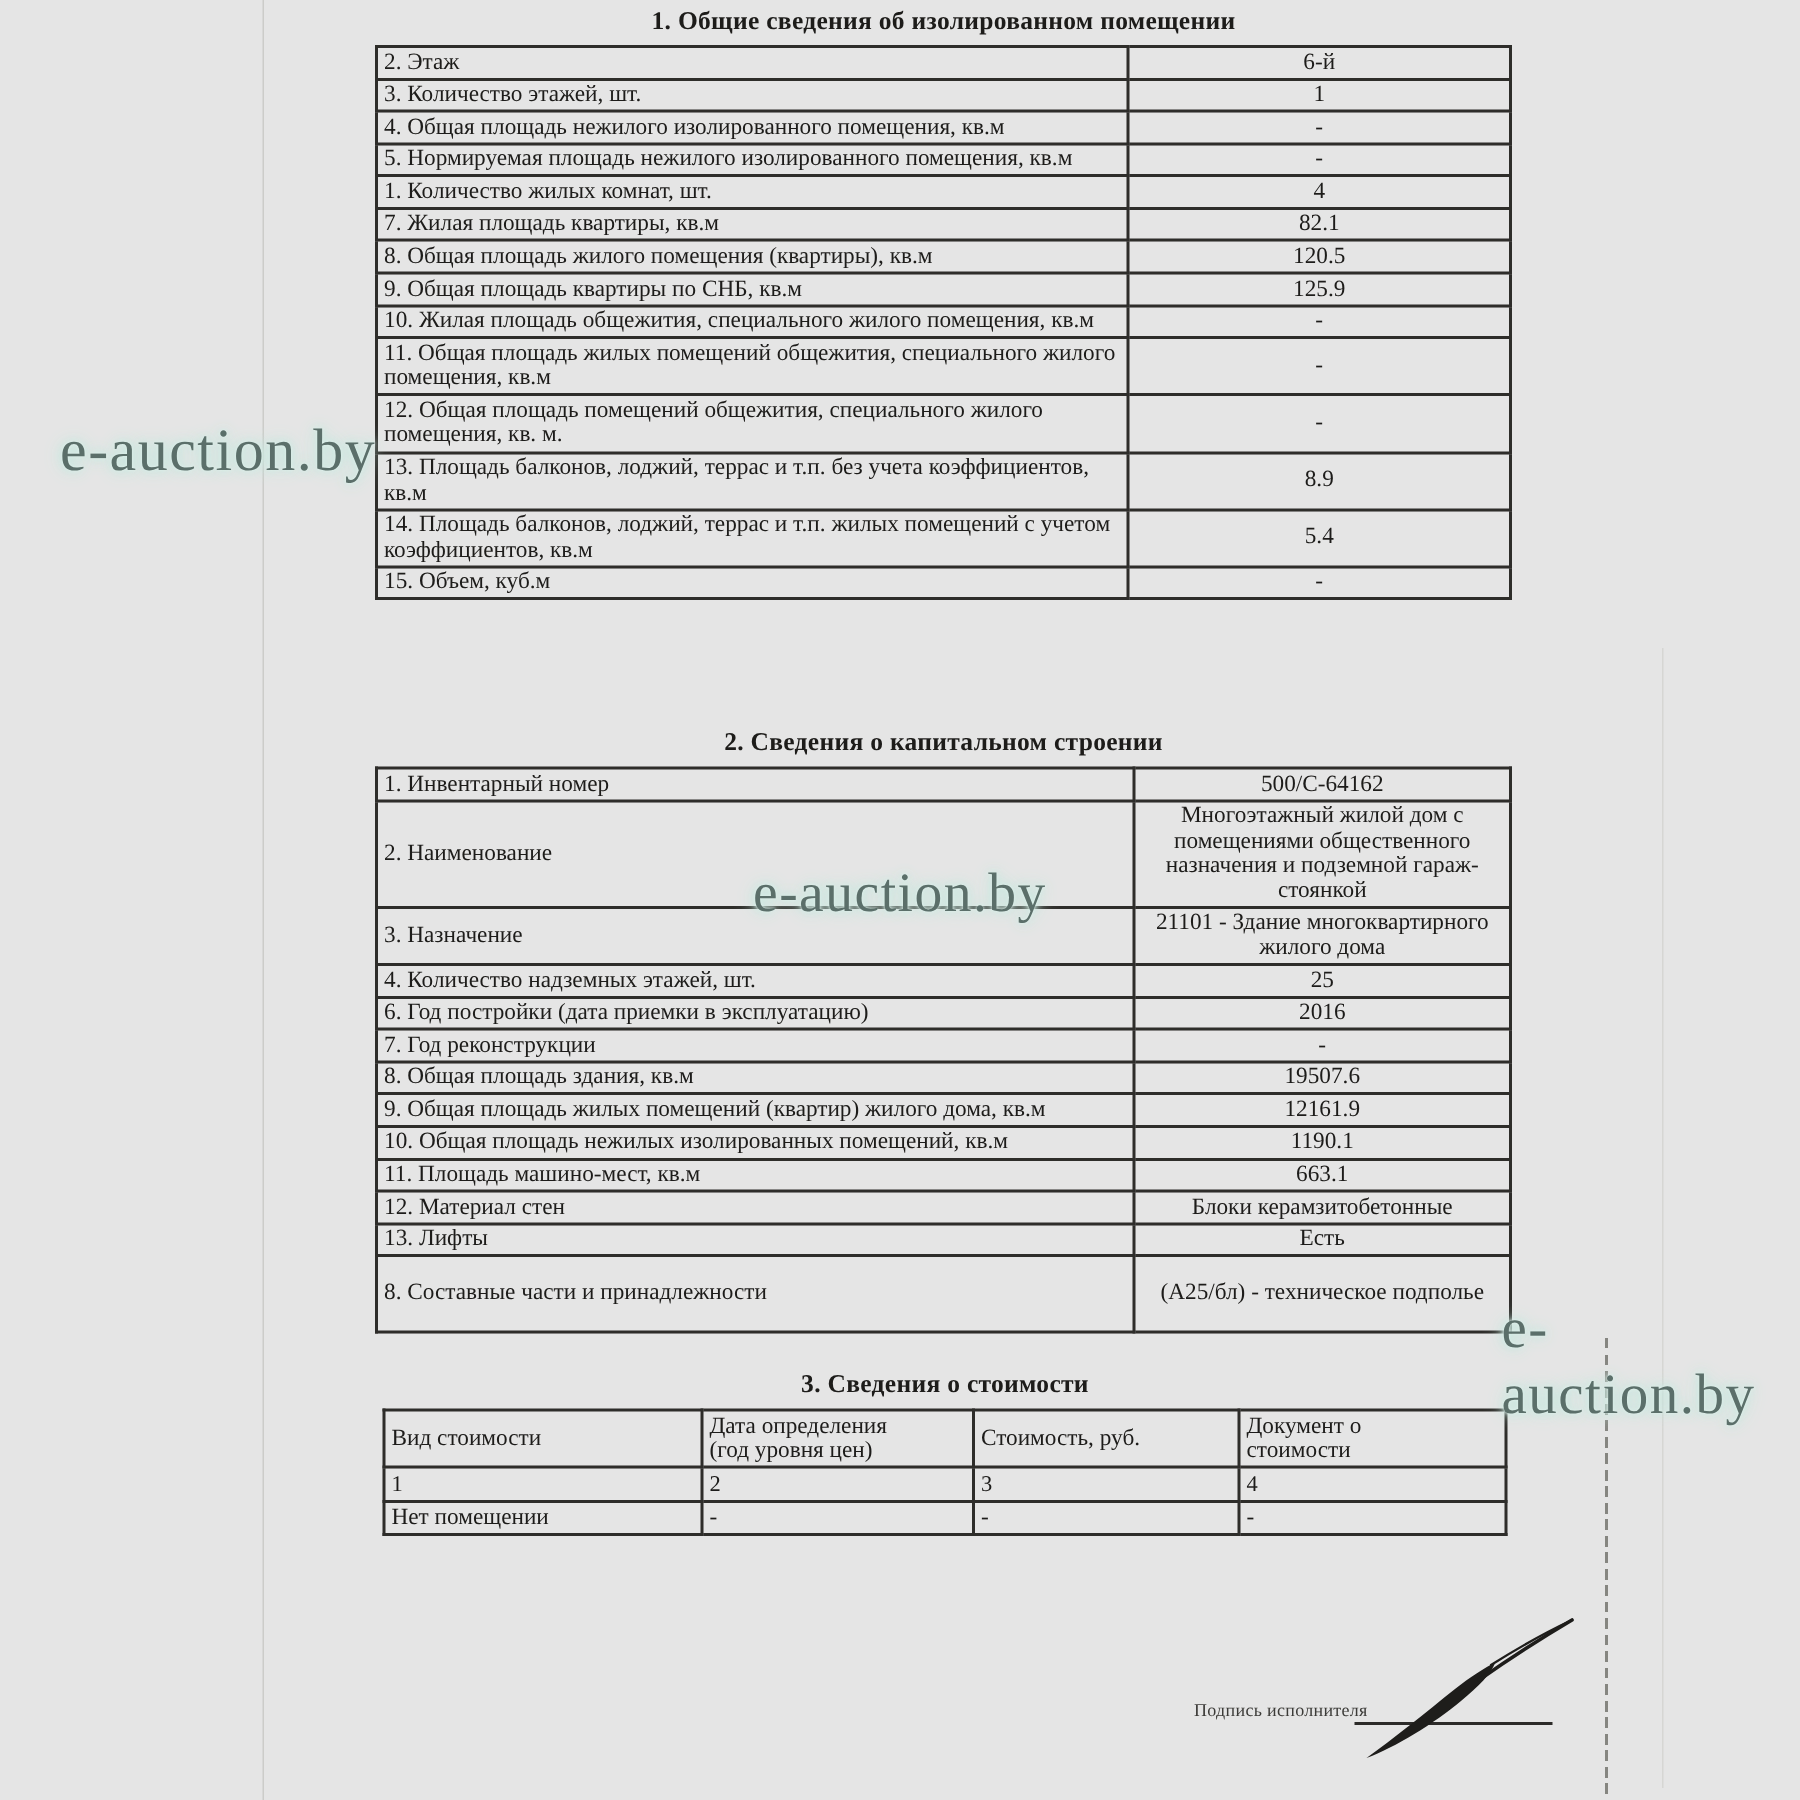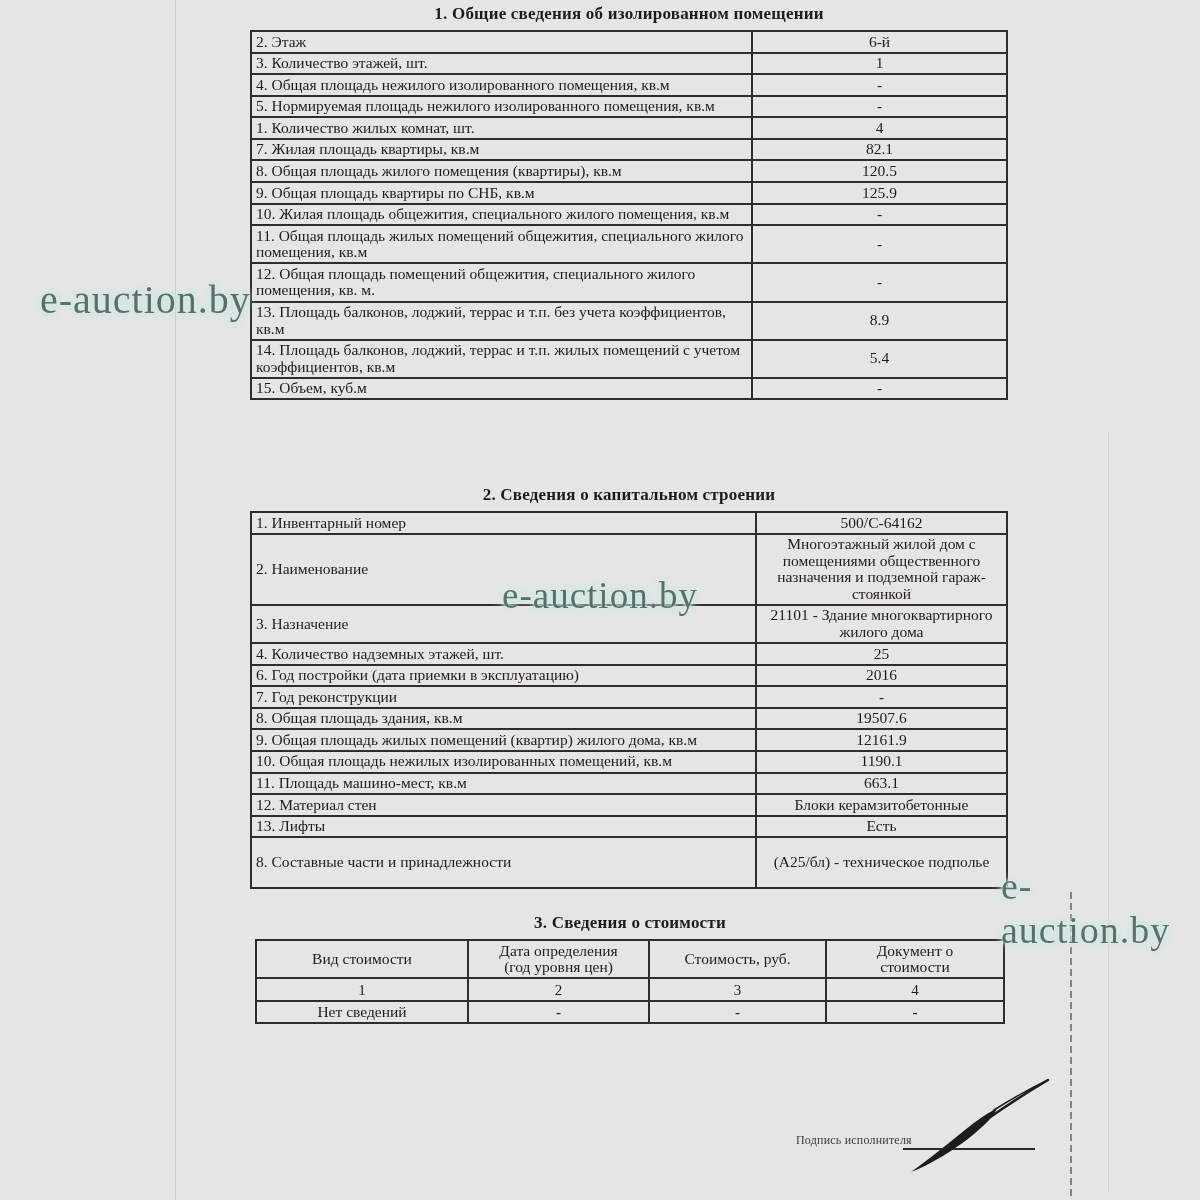--- a/index.html
+++ b/index.html
@@ -7,21 +7,21 @@
   .page{position:relative;width:1200px;height:1200px;overflow:hidden;background:#e5e5e5;}
 
   .sec{position:absolute;}
   .sec-title{text-align:center;font-weight:bold;font-size:17px;margin:0 0 6px 0;letter-spacing:.2px;}
 
   table{border-collapse:collapse;table-layout:fixed;width:100%;}
   td{border:2px solid #2e2d2a;font-size:15.5px;line-height:1.07;padding:1.5px 4px;vertical-align:middle;
      box-shadow:0 1px 0 rgba(60,60,55,.12);}
   td.lbl{text-align:left;}
   td.val{text-align:center;}
-  .t3 td{text-align:center;}
+  .t3 td{text-align:left;}
   .pre{white-space:pre-line;}
   tr.h44 td{height:46px;}
   tr.hnum td{height:18px;font-size:15px;}
 
   .wm{position:absolute;pointer-events:none;color:#5b6f6a;letter-spacing:1px;z-index:5;
       text-shadow:0 0 2px #e2f3ee,0 0 5px #cbe9e1,0 0 9px #c2e5db,0 0 14px #cdeae2;margin-left:18px;}
   .wm1{left:22px;top:276px;font-size:40px;}
   .wm2{left:484px;top:574px;font-size:37px;}
   .wm3{left:983px;top:864px;font-size:38px;}
 
@@ -194,21 +194,21 @@
         <td class="pre">Документ о
 стоимости</td>
       </tr>
       <tr class="hnum">
         <td>1</td>
         <td>2</td>
         <td>3</td>
         <td>4</td>
       </tr>
       <tr>
-        <td>Нет сведений</td>
+        <td>Нет помещении</td>
         <td>-</td>
         <td>-</td>
         <td>-</td>
       </tr>
     </tbody>
       </table>
   </div>
 
   <div class="wm wm1">e-auction.by</div>
   <div class="wm wm2">e-auction.by</div>

